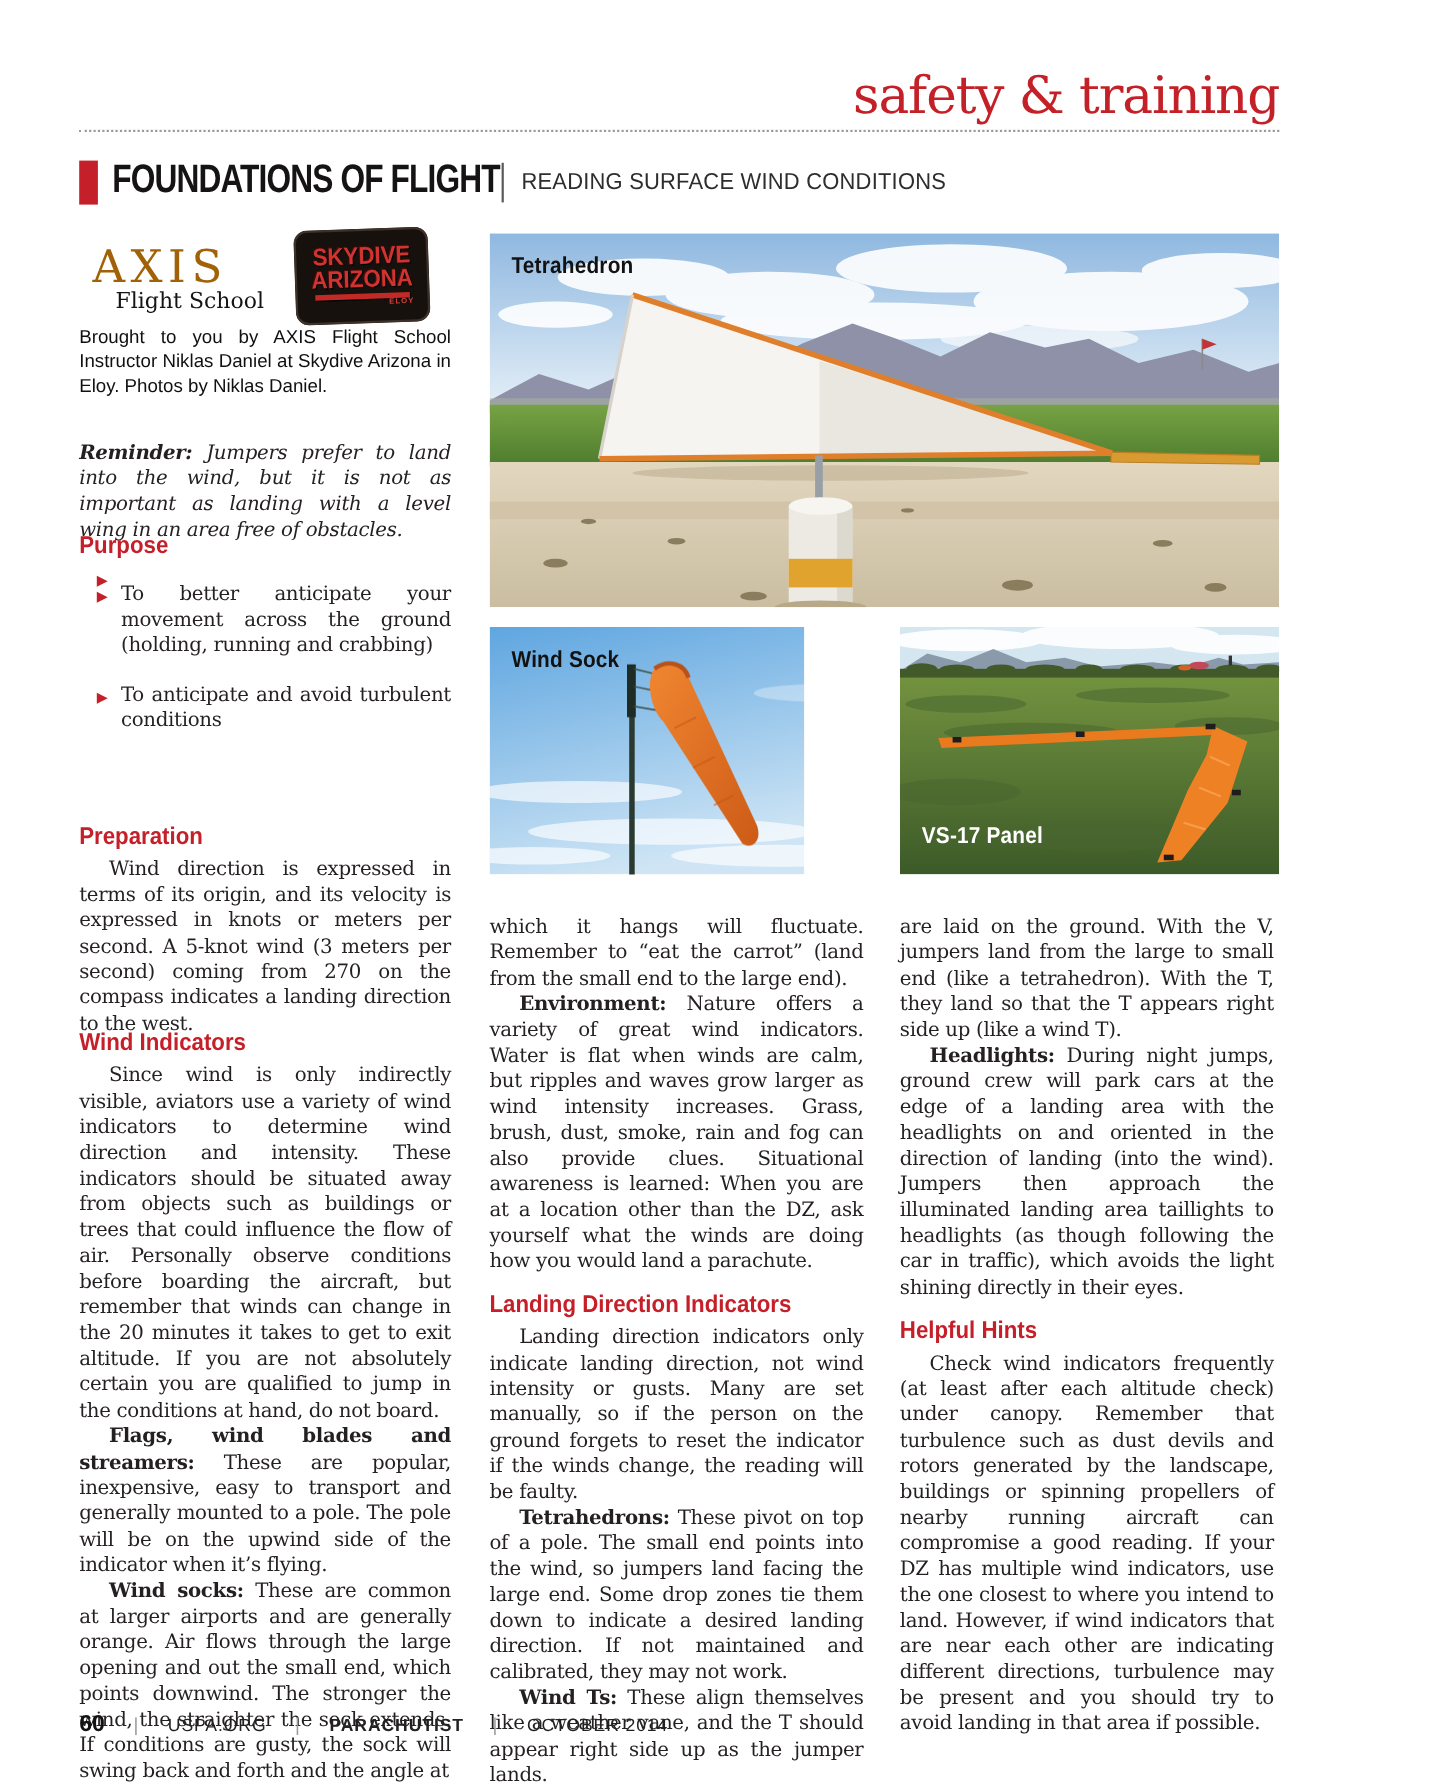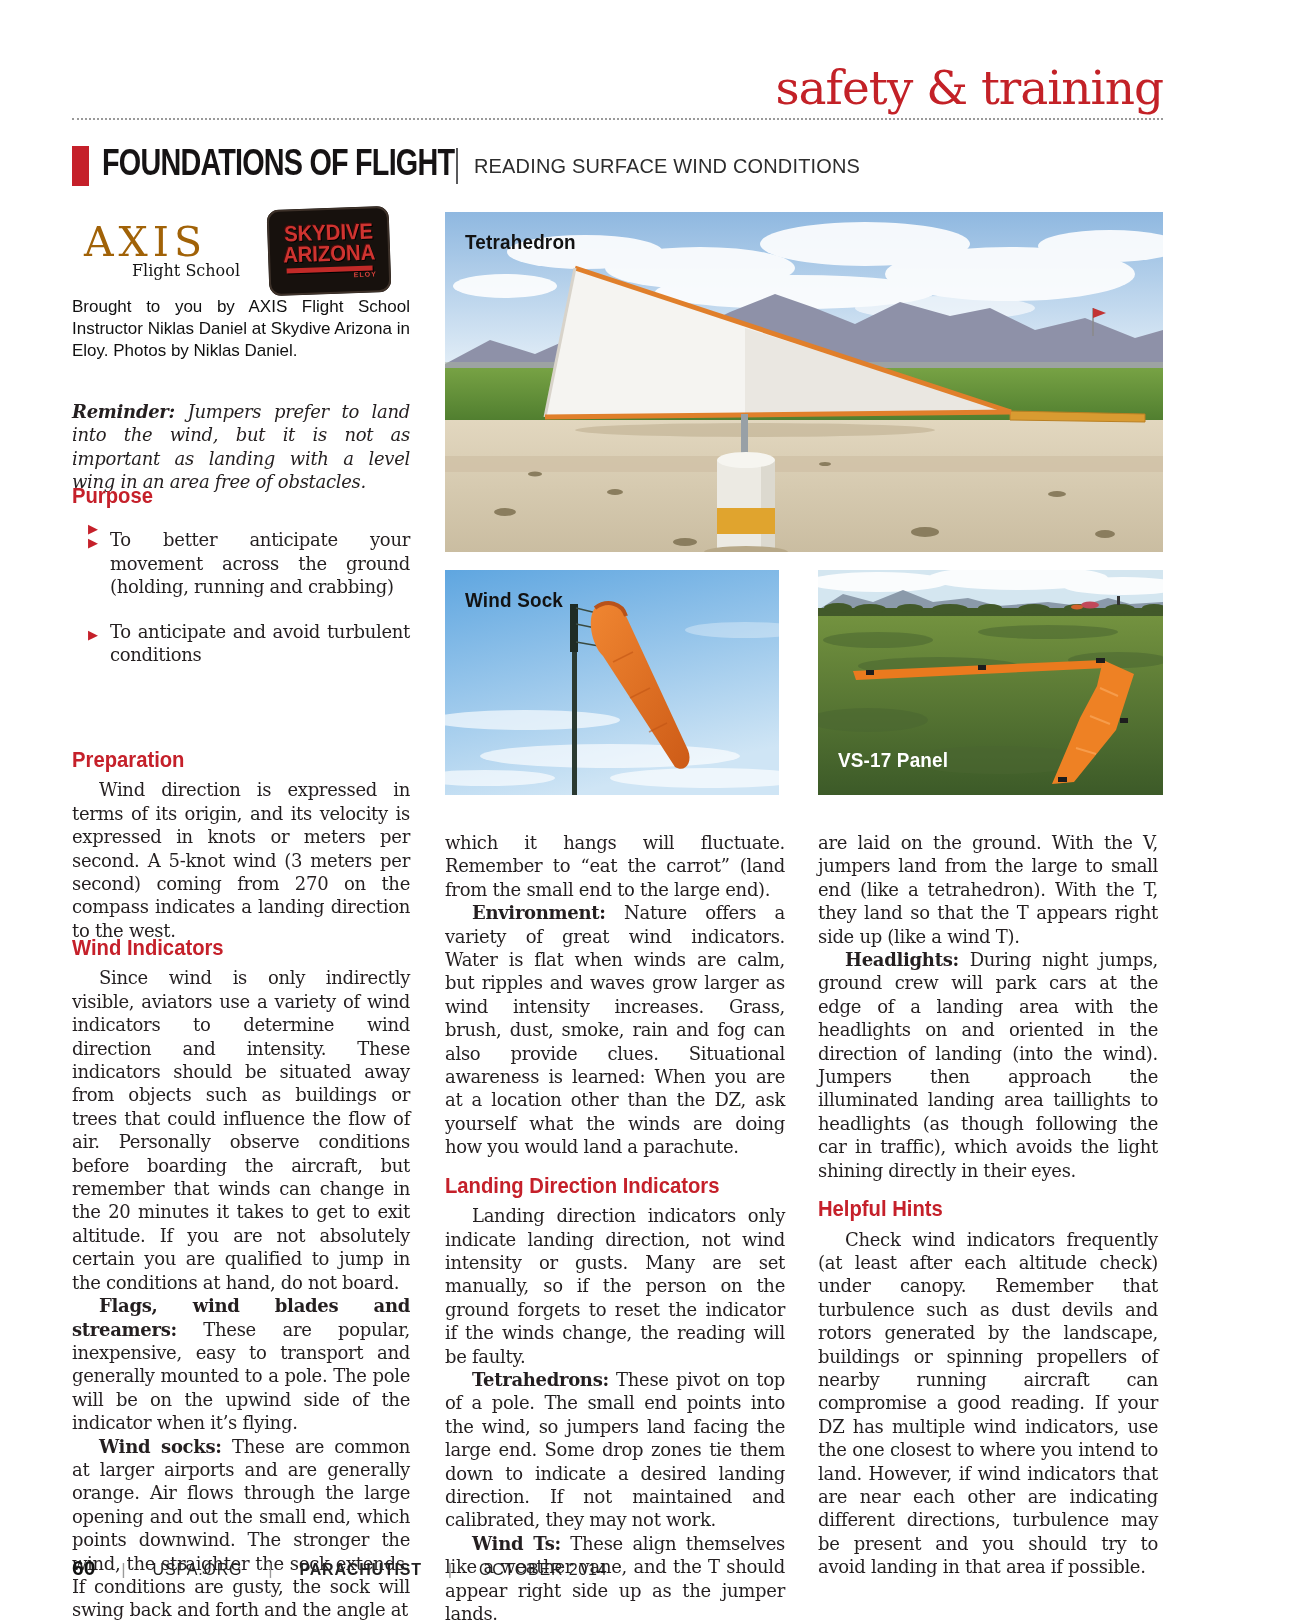--- a/index.html
+++ b/index.html
@@ -13,21 +13,21 @@
   .red-bar{position:absolute;left:72px;top:146px;width:17px;height:40px;background:#c5202a;}
   .title{position:absolute;left:102px;top:142px;font-size:36px;font-weight:bold;color:#161314;
       letter-spacing:-1px;transform:scaleX(.8);transform-origin:left top;white-space:nowrap;margin:0;}
   .title-divider{position:absolute;left:456px;top:148px;width:2px;height:36px;background:#59595b;}
   .subtitle{position:absolute;left:474px;top:154px;font-size:21px;color:#2d2d2d;letter-spacing:.2px;
       transform:scaleX(.95);transform-origin:left top;white-space:nowrap;}
 
   
   .axis-logo{position:absolute;left:84px;top:222px;width:156px;}
   .axis-word{font-family:"DejaVu Serif",serif;font-size:41px;color:#a16207;letter-spacing:5px;line-height:1;}
-  .axis-sub{font-family:"DejaVu Serif",serif;font-size:16px;color:#141414;text-align:right;margin-top:-2px;}
+  .axis-sub{font-family:"DejaVu Serif",serif;font-size:20px;color:#141414;text-align:right;margin-top:-2px;}
   .sky-badge{position:absolute;left:268px;top:208px;width:122px;height:82px;background:#17110d;
       border-radius:12px;transform:rotate(-2deg);box-shadow:inset 0 0 0 2px #3d3129;
       display:flex;flex-direction:column;align-items:center;justify-content:center;padding:2px 0;}
   .sky-line{font-weight:bold;font-size:22px;line-height:.92;color:#cf3430;letter-spacing:0;
       text-shadow:1px 1px 0 #000,-1px -1px 0 #4a0b0b;transform:scaleX(.92);}
   .sky-rule{width:86px;height:5px;background:#c22a28;margin-top:3px;box-shadow:1px 1px 0 #000;}
   .sky-city{align-self:flex-end;margin-right:14px;font-size:7px;font-weight:bold;color:#d4403a;letter-spacing:1px;}
 
   .credit{position:absolute;left:72px;top:296px;width:338px;font-size:17px;line-height:22px;
       text-align:justify;color:#101010;letter-spacing:0;}
@@ -140,21 +140,21 @@
         <rect x="272" y="248" width="58" height="92" fill="#eceae3"></rect>
         <rect x="316" y="248" width="14" height="92" fill="#d6d2c6" opacity=".7"></rect>
         <ellipse cx="301" cy="248" rx="29" ry="8" fill="#f6f5f0"></ellipse>
         <rect x="272" y="296" width="58" height="26" fill="#e0a42e"></rect>
         <ellipse cx="301" cy="340" rx="42" ry="6" fill="#b7a888"></ellipse>
       </g>
     </svg>
     <div class="photo-label" style="left:20px;top:18px;">Tetrahedron</div>
   </div>
 
-  <div class="photo" style="left:445px;top:570px;width:334px;height:225px;">
+  <div class="photo" style="left:445px;top:570px;width:286px;height:225px;">
     <svg width="345" height="225" viewBox="0 0 345 225">
       <defs>
         <linearGradient id="sky2" x1="0" y1="0" x2="0.35" y2="1">
             <stop offset="0" stop-color="#5fa6e0"></stop>
             <stop offset="1" stop-color="#cfe5f5"></stop>
           </linearGradient>
         <linearGradient id="sock" x1="0" y1="0" x2="1" y2="1">
             <stop offset="0" stop-color="#f08631"></stop>
             <stop offset="1" stop-color="#cd5b17"></stop>
           </linearGradient>

